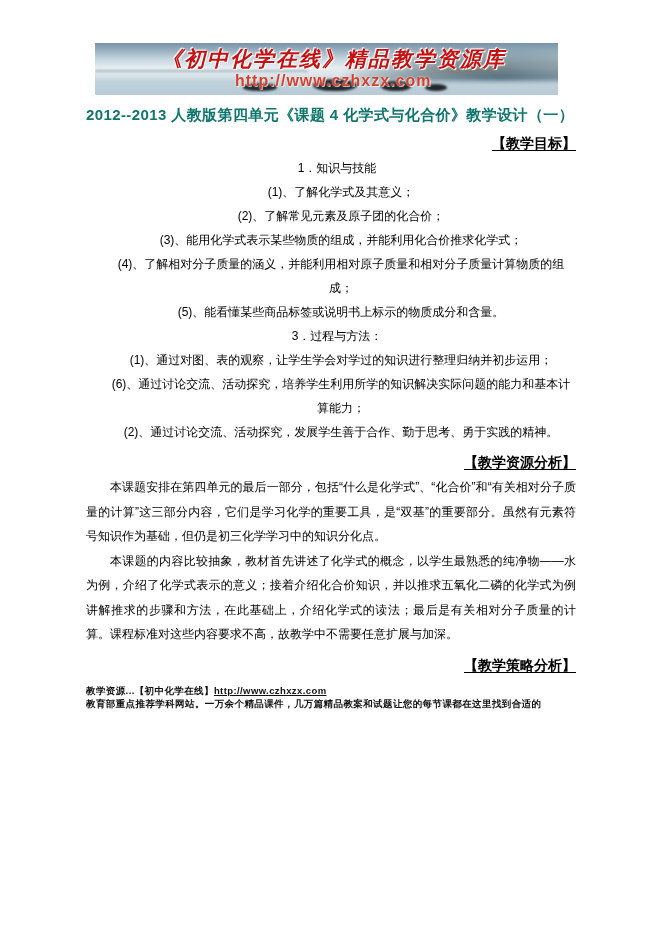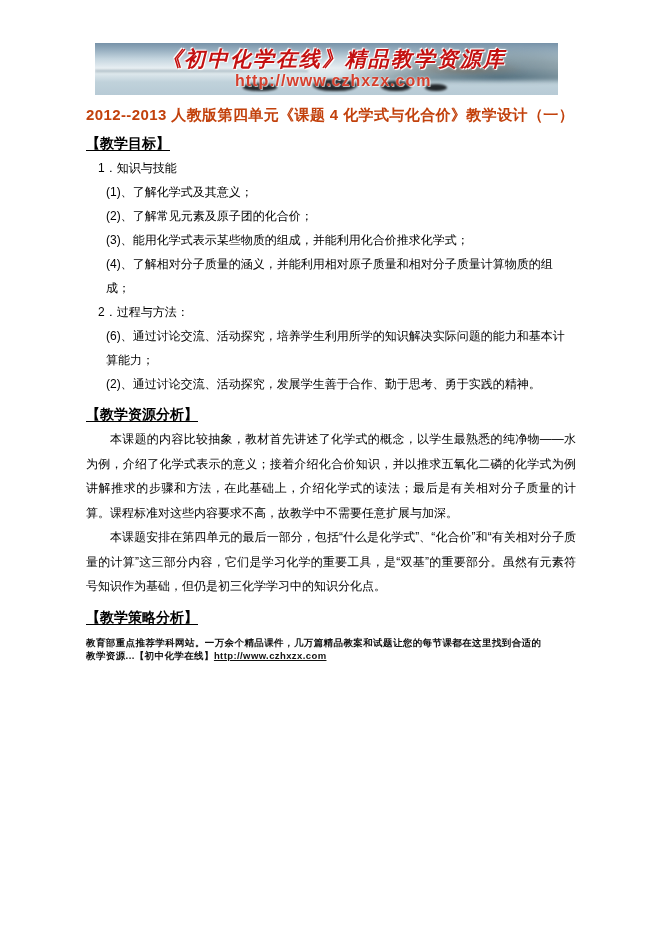--- a/index.html
+++ b/index.html
@@ -50,23 +50,23 @@
 
   
   .doc-title{
     margin:9px 0 0 0;font-size:15px;font-weight:bold;letter-spacing:0.4px;
     line-height:21px;white-space:nowrap;
   }
 
   
   h2.sec{
     margin:5px 0 0 0;font-size:14px;font-weight:bold;line-height:26px;
-    text-decoration:underline;text-underline-offset:2px;color:#000;
+    text-decoration:underline;text-underline-offset:2px;color:#000;text-align:right;
   }
-  .line{font-size:12px;line-height:24px;}
+  .line{font-size:12px;line-height:24px;text-align:center;}
   .lv1{padding-left:12px;}
   .lv2{padding-left:20px;}
   .para{
     margin:0;font-size:12px;line-height:24.5px;text-indent:2em;
     text-align:justify;
   }
 
   
   .footer{margin-top:6px;font-size:9.5px;line-height:13px;font-weight:bold;letter-spacing:.4px;color:#111;}
   .footer a{color:#111;}
@@ -81,37 +81,39 @@
     <div class="hill2"></div>
     <div class="horizon"></div>
     <div class="blob b1"></div>
     <div class="blob b2"></div>
     <div class="blob b3"></div>
     <div class="blob b4"></div>
     <div class="banner-brand" style="color:#C41111">《初中化学在线》精品教学资源库</div>
     <a class="banner-url" style="color:#D5402E" href="#">http://www.czhxzx.com</a>
   </div>
 
-  <h1 class="doc-title" style="color:#c2410c">2012--2013 人教版第四单元《课题 4 化学式与化合价》教学设计（一）</h1>
+  <h1 class="doc-title" style="color:#0f766e">2012--2013 人教版第四单元《课题 4 化学式与化合价》教学设计（一）</h1>
 
   <h2 class="sec">【教学目标】</h2>
   <div class="line lv1">1．知识与技能</div>
   <div class="line lv2">(1)、了解化学式及其意义；</div>
   <div class="line lv2">(2)、了解常见元素及原子团的化合价；</div>
   <div class="line lv2">(3)、能用化学式表示某些物质的组成，并能利用化合价推求化学式；</div>
   <div class="line lv2">(4)、了解相对分子质量的涵义，并能利用相对原子质量和相对分子质量计算物质的组成；</div>
-  <div class="line lv1">2．过程与方法：</div>
+  <div class="line lv2">(5)、能看懂某些商品标签或说明书上标示的物质成分和含量。</div>
+  <div class="line lv1">3．过程与方法：</div>
+  <div class="line lv2">(1)、通过对图、表的观察，让学生学会对学过的知识进行整理归纳并初步运用；</div>
   <div class="line lv2">(6)、通过讨论交流、活动探究，培养学生利用所学的知识解决实际问题的能力和基本计算能力；</div>
   <div class="line lv2">(2)、通过讨论交流、活动探究，发展学生善于合作、勤于思考、勇于实践的精神。</div>
 
   <h2 class="sec">【教学资源分析】</h2>
+  <p class="para">本课题安排在第四单元的最后一部分，包括“什么是化学式”、“化合价”和“有关相对分子质量的计算”这三部分内容，它们是学习化学的重要工具，是“双基”的重要部分。虽然有元素符号知识作为基础，但仍是初三化学学习中的知识分化点。</p>
   <p class="para">本课题的内容比较抽象，教材首先讲述了化学式的概念，以学生最熟悉的纯净物——水为例，介绍了化学式表示的意义；接着介绍化合价知识，并以推求五氧化二磷的化学式为例讲解推求的步骤和方法，在此基础上，介绍化学式的读法；最后是有关相对分子质量的计算。课程标准对这些内容要求不高，故教学中不需要任意扩展与加深。</p>
-  <p class="para">本课题安排在第四单元的最后一部分，包括“什么是化学式”、“化合价”和“有关相对分子质量的计算”这三部分内容，它们是学习化学的重要工具，是“双基”的重要部分。虽然有元素符号知识作为基础，但仍是初三化学学习中的知识分化点。</p>
 
   <h2 class="sec">【教学策略分析】</h2>
 
 
   <div class="footer">
+    <div><span>教学资源...【初中化学在线】</span><a href="#">http://www.czhxzx.com</a></div>
     <div>教育部重点推荐学科网站。一万余个精品课件，几万篇精品教案和试题让您的每节课都在这里找到合适的</div>
-    <div><span>教学资源...【初中化学在线】</span><a href="#">http://www.czhxzx.com</a></div>
   </div>
 
 </div>
 
 </body></html>

